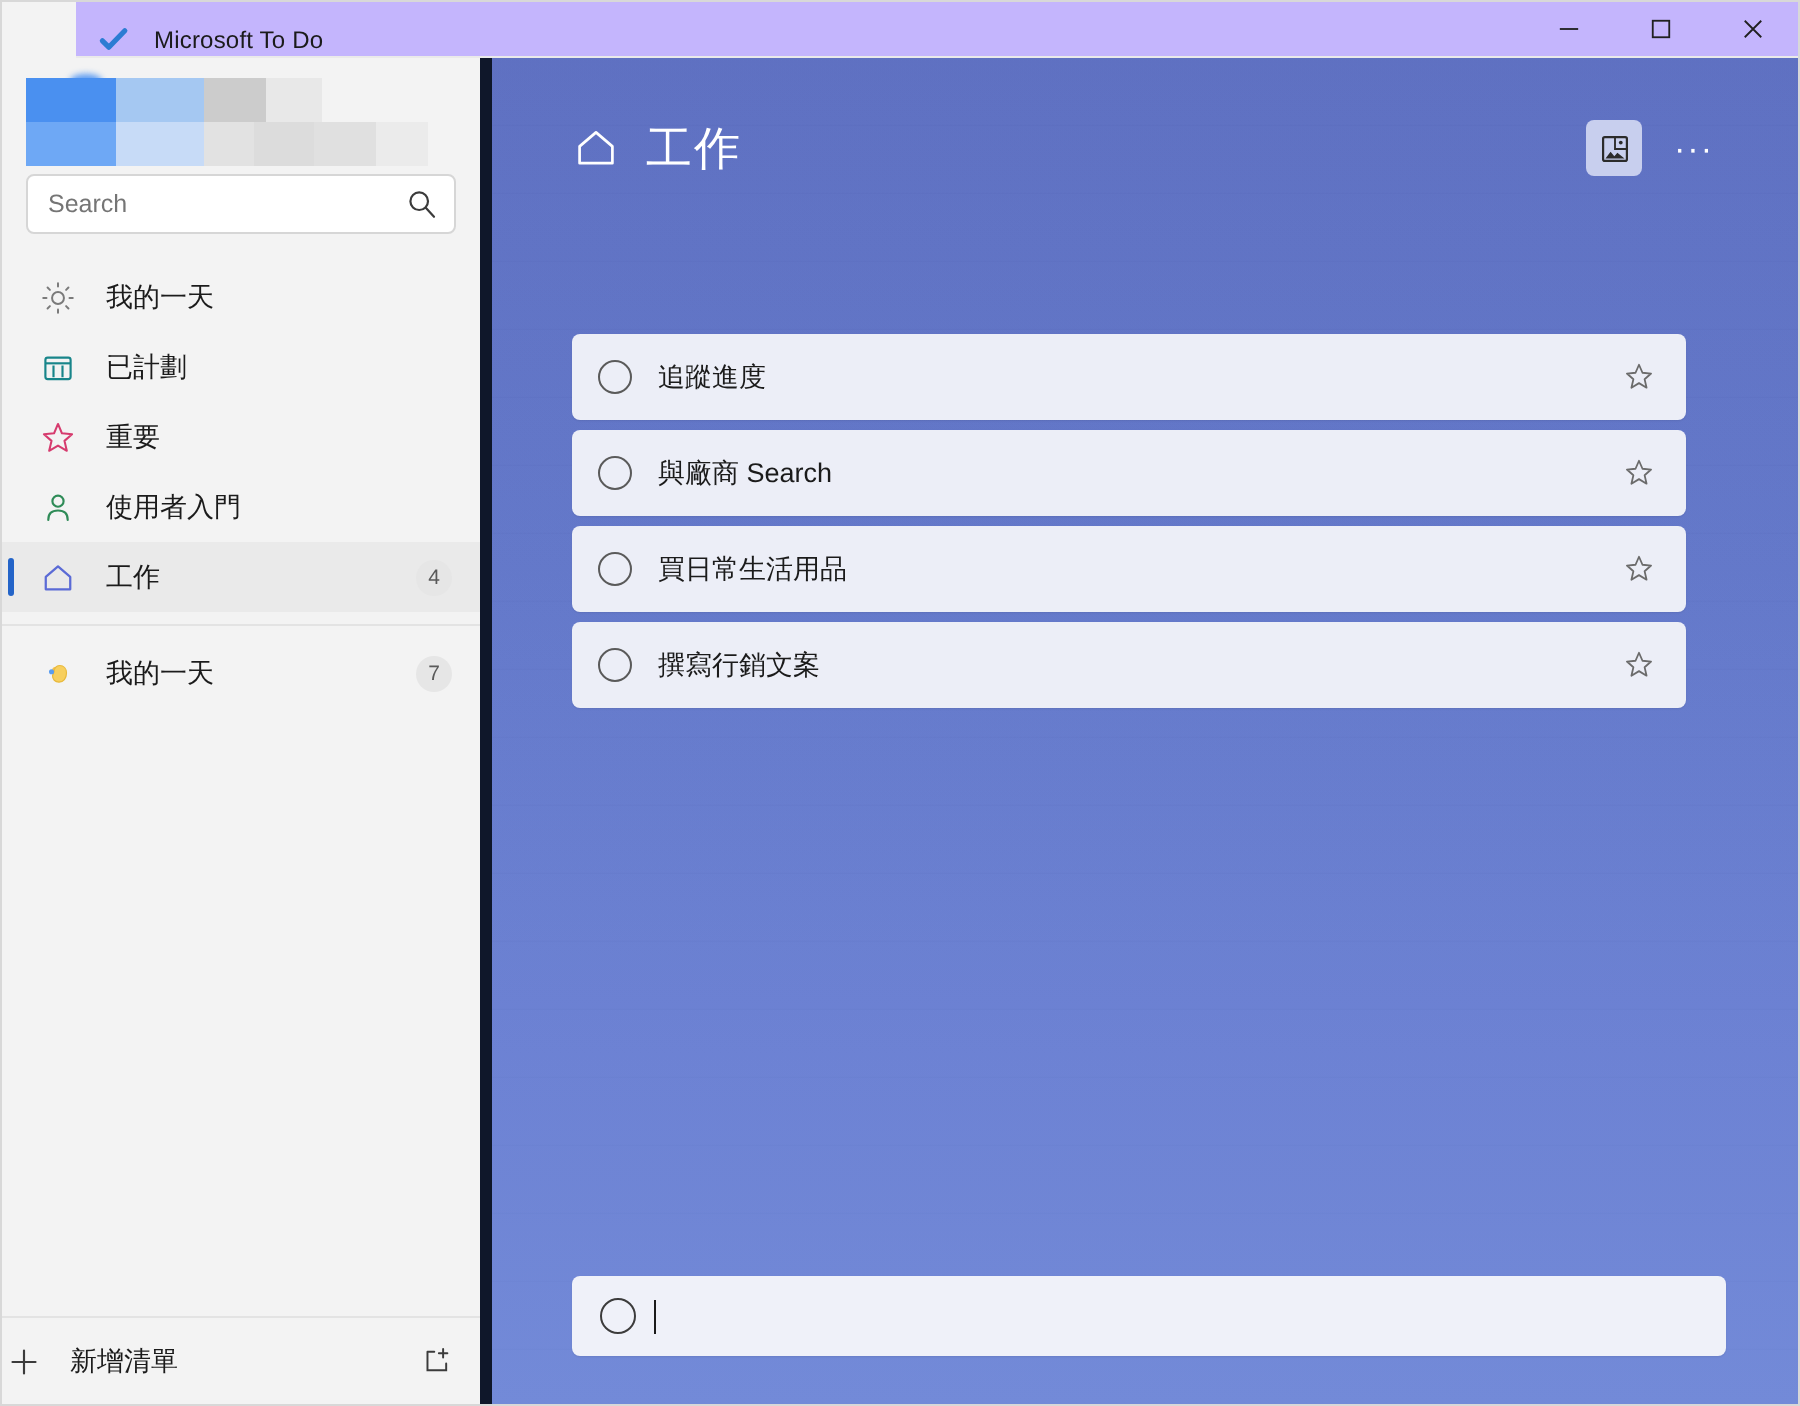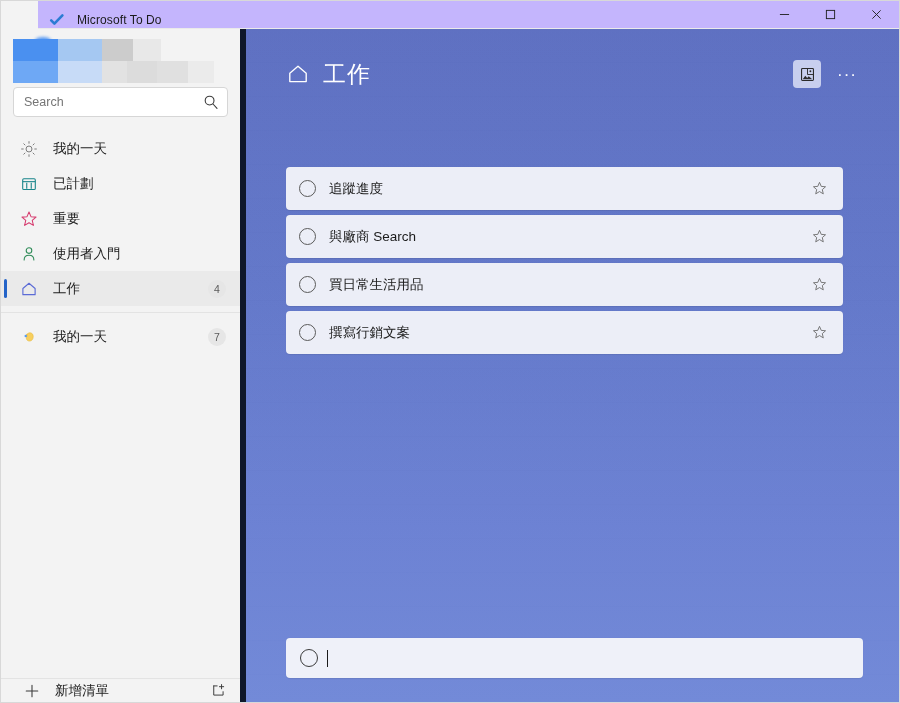--- a/index.html
+++ b/index.html
@@ -110,24 +110,24 @@
     font-size:10.5px; color:#5a5a5a;
     min-width:18px; height:18px;
     border-radius:9px;
     background:#e6e6e6;
     display:flex; align-items:center; justify-content:center;
     padding:0 5px;
   }
 
   .sidebar-foot {
     margin-top:auto;
-    height:24px;
+    height:44px;
     border-top:1px solid #e3e3e3;
     display:flex; align-items:center;
-    padding:0 12px 0 20px;
+    padding:0 12px 0 0;
     gap:0;
     justify-content:flex-end;
   }
   .newlist-plus { width:22px; flex:0 0 22px; display:flex; align-items:center; justify-content:center; color:#3b3b3b; }
   .newlist-label { font-size:13.5px; color:#1b1b1b; margin-left:12px; flex:1; }
   .newgroup-ic { width:20px; flex:0 0 20px; display:flex; align-items:center; justify-content:center; color:#3b3b3b; }
 
   
   .main {
     flex:1; min-width:0;

